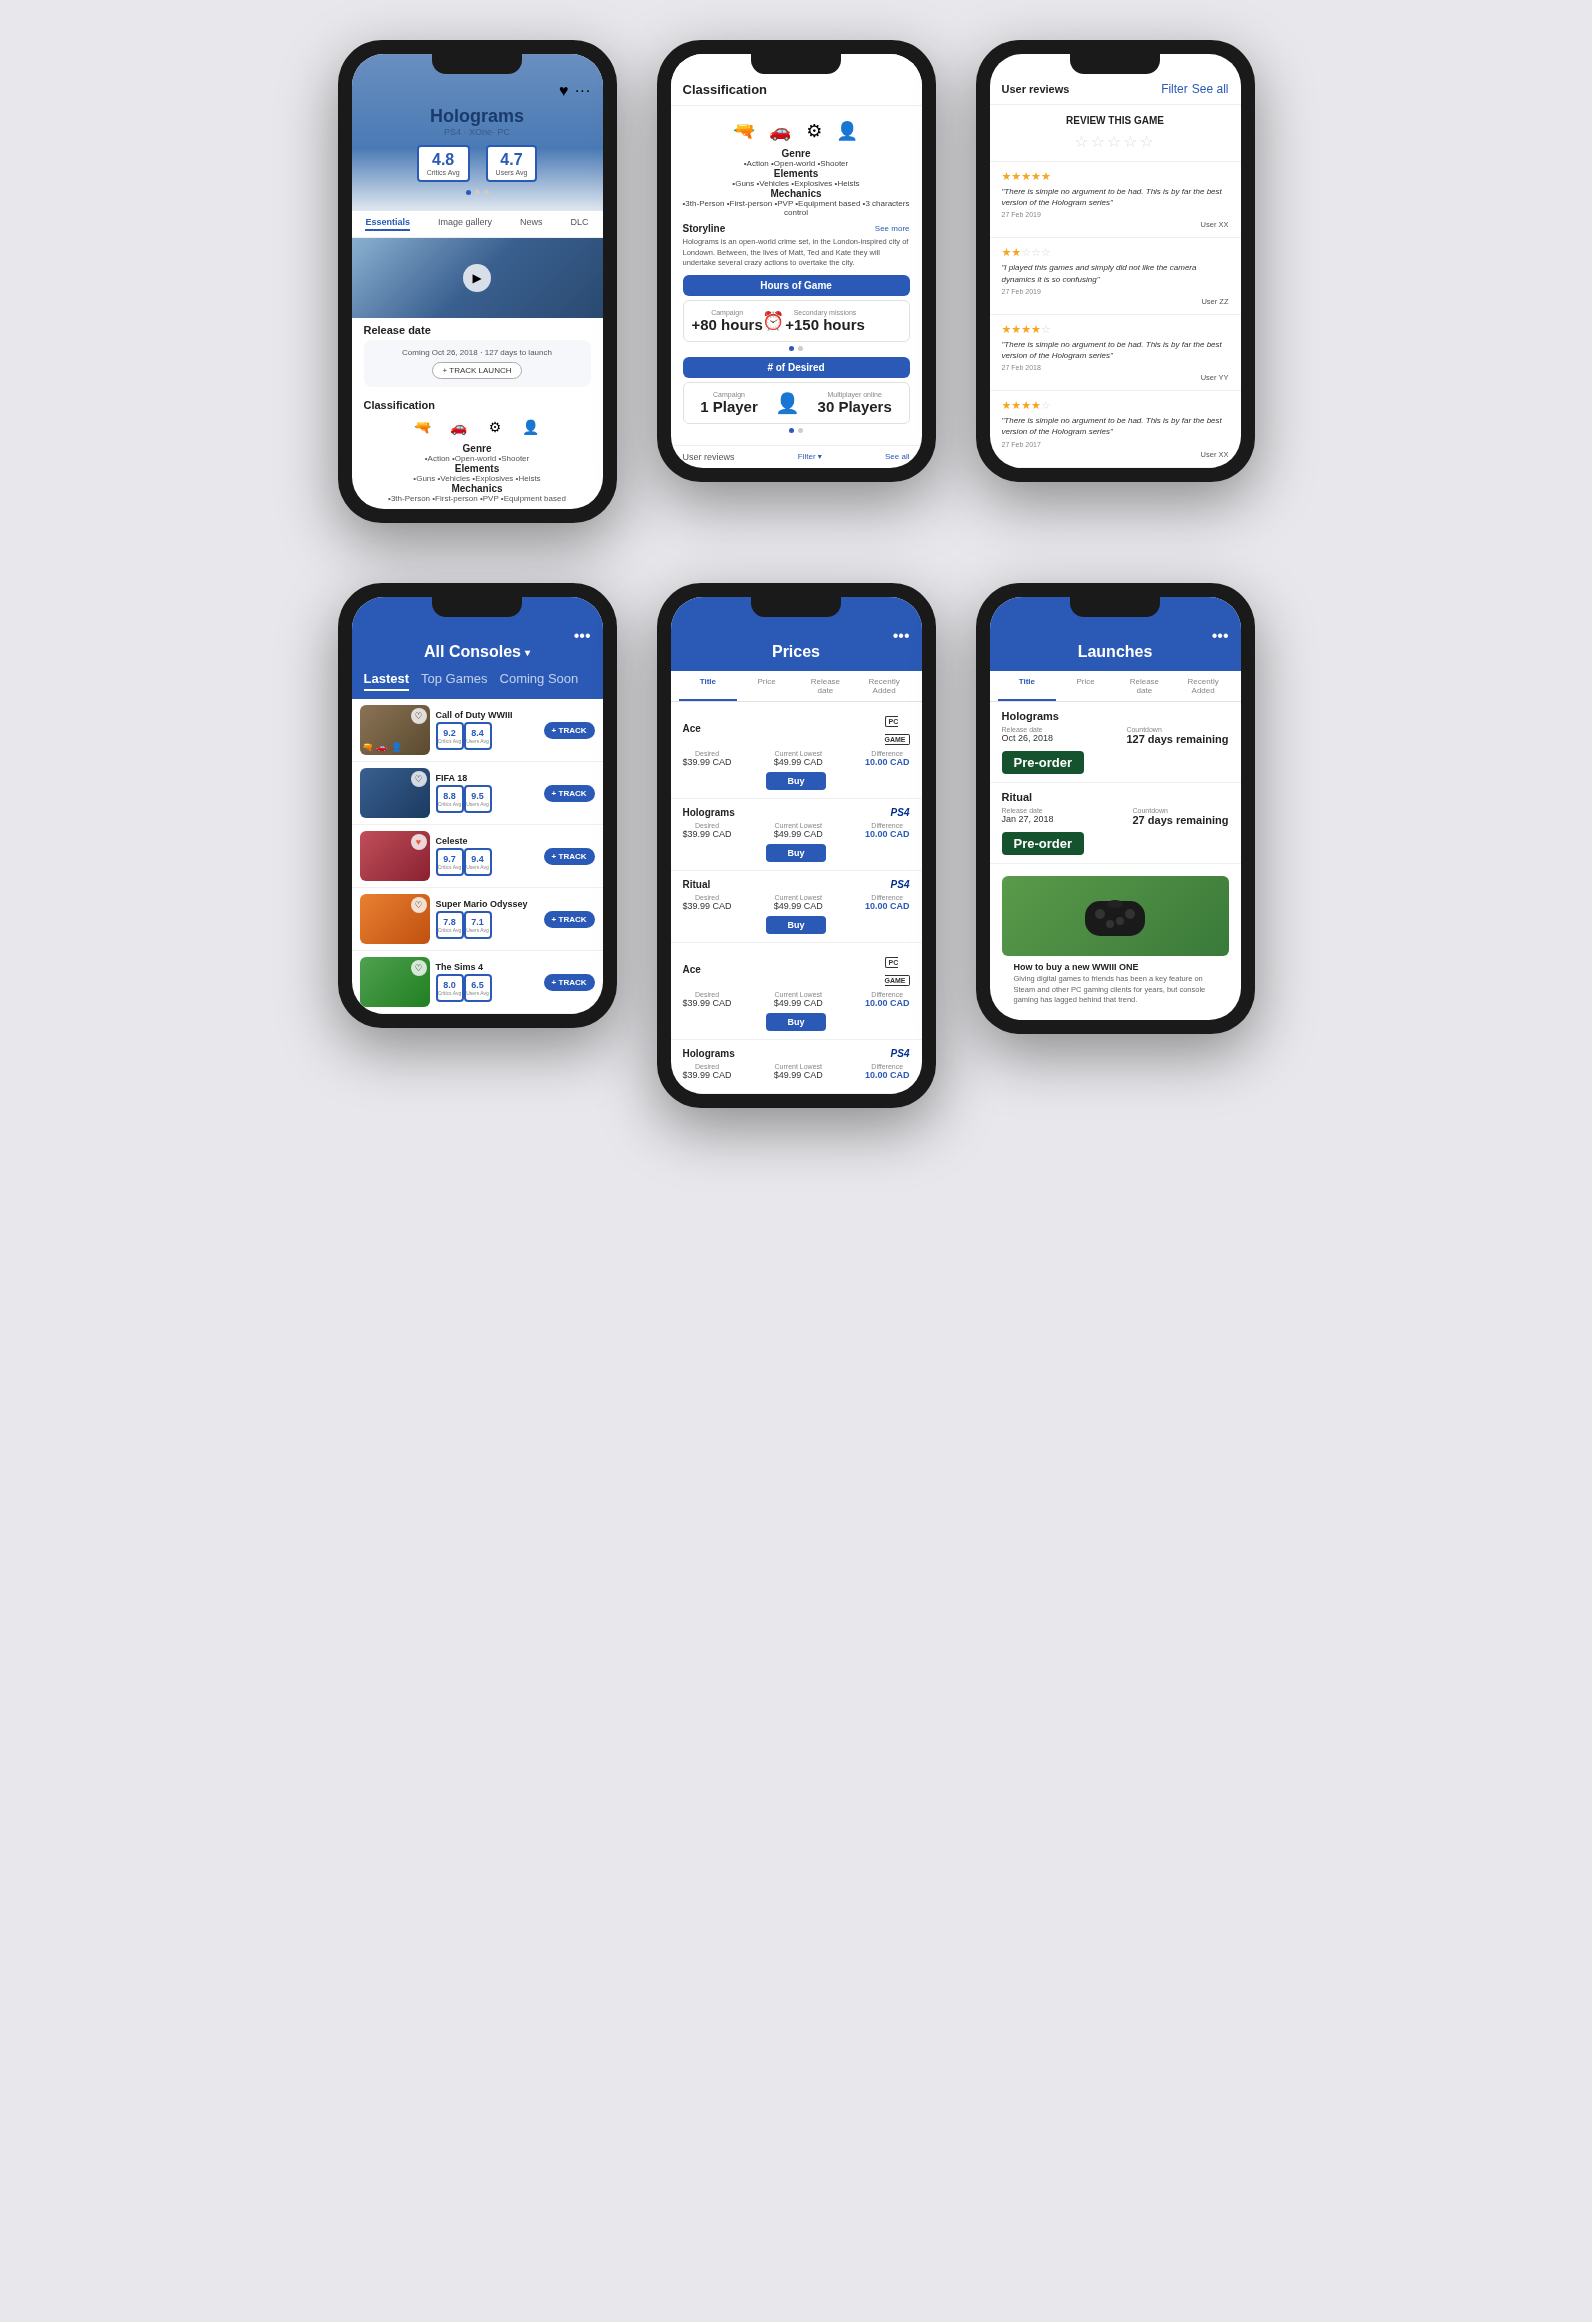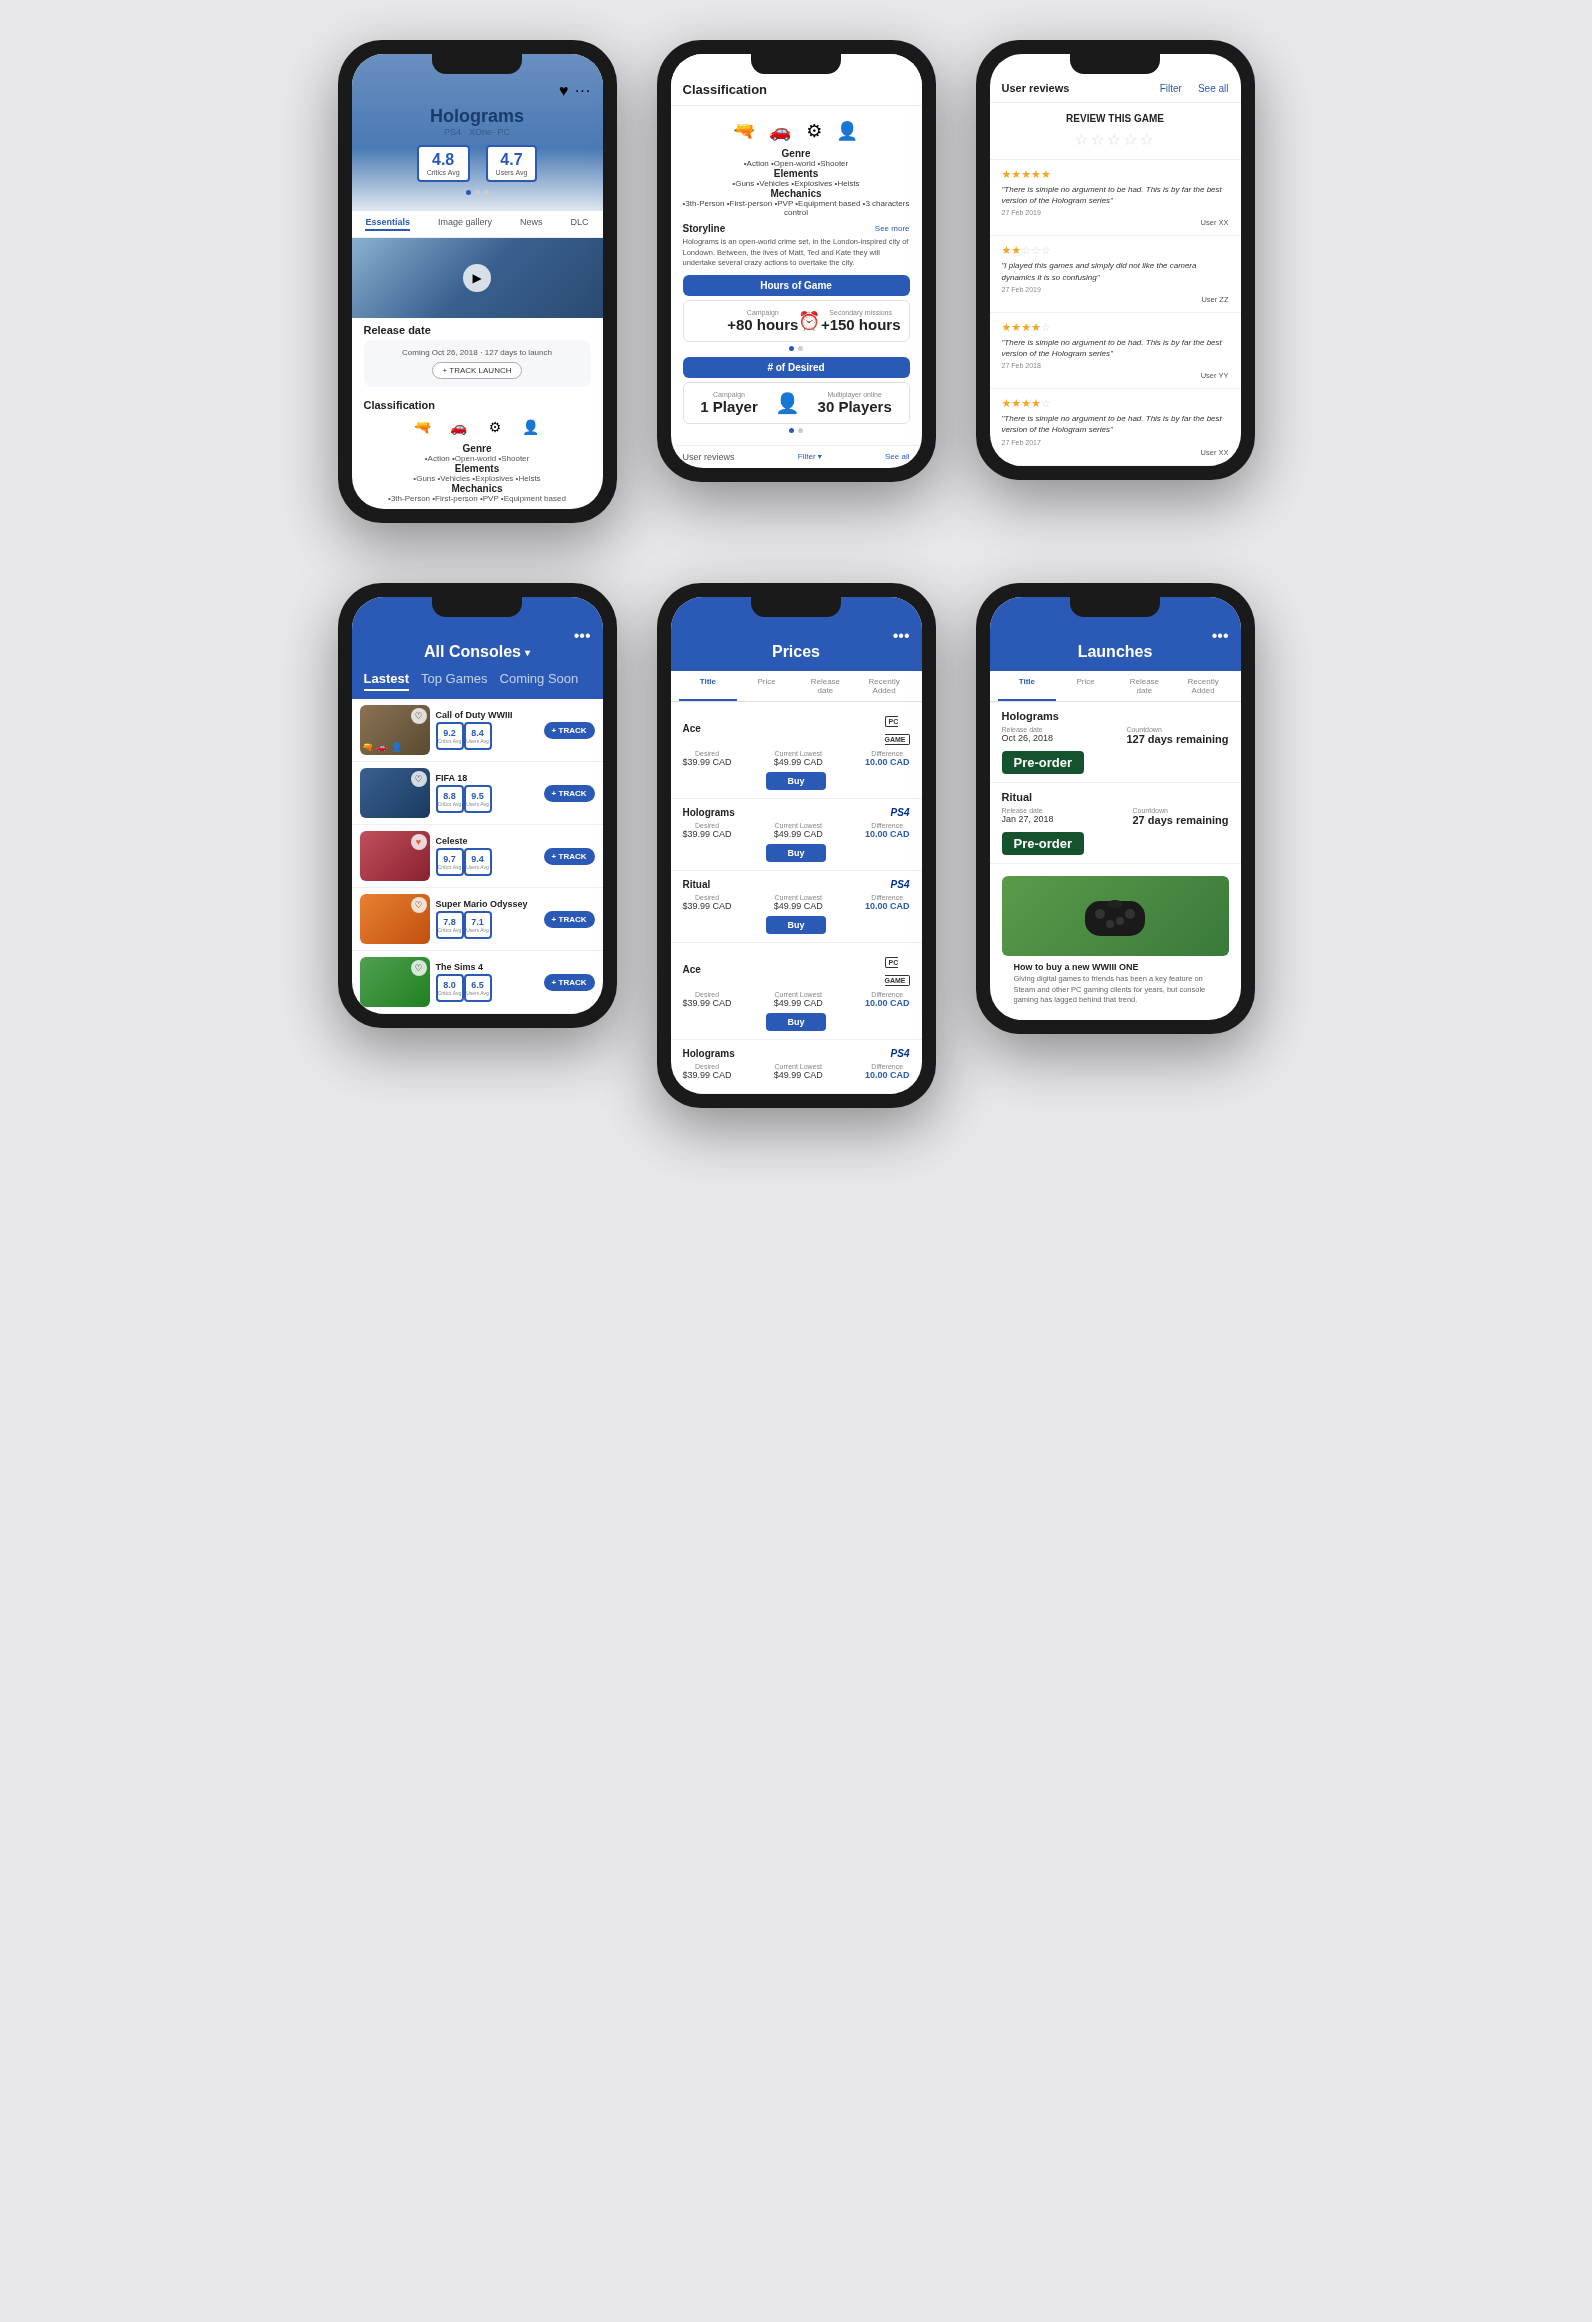--- a/index.html
+++ b/index.html
@@ -210,21 +210,21 @@
       color: #fff;
       border-radius: 6px;
       padding: 5px 10px;
       font-size: 10px;
       font-weight: 700;
       margin: 6px 0 4px;
       text-align: center;
     }
     .hours-content {
       display: flex;
-      justify-content: flex-end;
+      justify-content: flex-start;
       align-items: center;
       border: 1px solid #e0e0e0;
       border-radius: 6px;
       padding: 8px;
       margin-bottom: 4px;
     }
     .hours-col { text-align: center; }
     .hours-label { font-size: 7px; color: #888; }
     .hours-value { font-size: 15px; font-weight: 700; color: #222; }
     .hours-icon { font-size: 18px; color: #555; }
@@ -272,21 +272,21 @@
     .user-reviews-bar .filter { color: #2a5ab5; font-size: 8px; }
     .user-reviews-bar .see-all { color: #2a5ab5; font-size: 8px; }
     .phone3-header {
       padding: 28px 12px 8px;
       display: flex;
       justify-content: space-between;
       align-items: center;
       border-bottom: 1px solid #eee;
     }
     .phone3-header-title { font-size: 11px; font-weight: 700; color: #222; }
-    .phone3-header-right { display: flex; gap: 16px; font-size: 10px; color: #2a5ab5; }
+    .phone3-header-right { display: flex; gap: 4px; font-size: 12px; color: #2a5ab5; }
     .review-cta {
       text-align: center;
       padding: 10px;
       border-bottom: 1px solid #eee;
     }
     .review-cta-title { font-size: 10px; font-weight: 700; color: #222; margin-bottom: 6px; }
     .stars-empty { color: #ddd; font-size: 16px; letter-spacing: 2px; }
     .review-item {
       padding: 8px 12px;
       border-bottom: 1px solid #f0f0f0;

